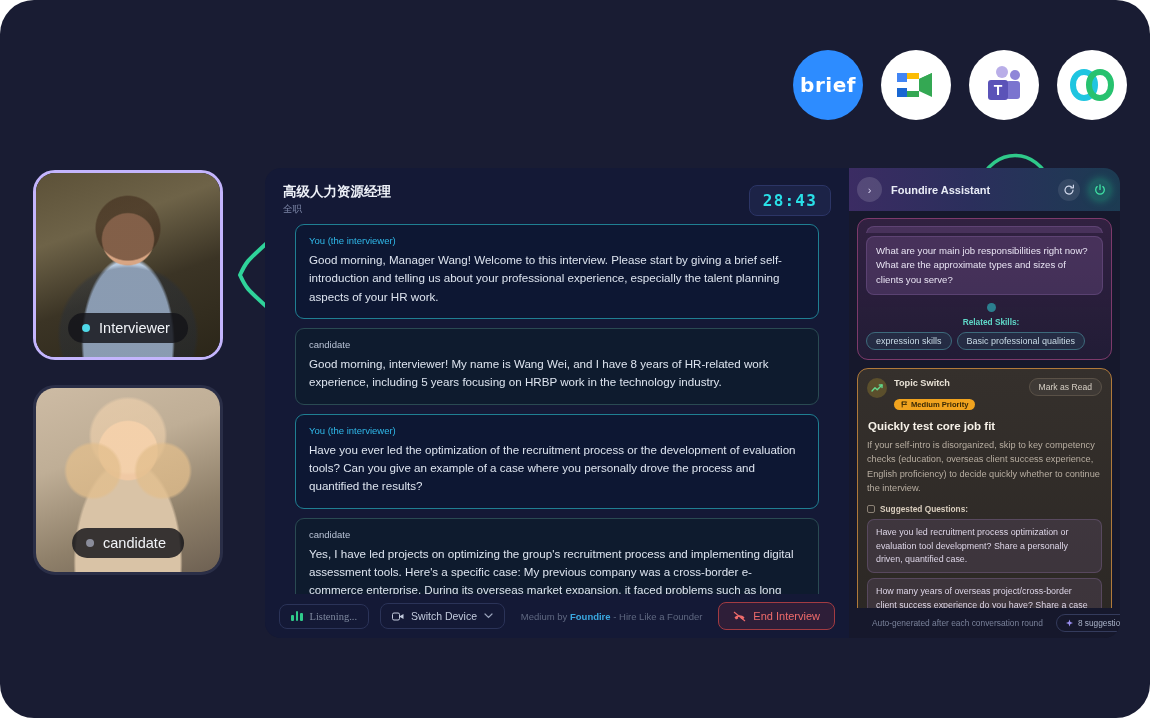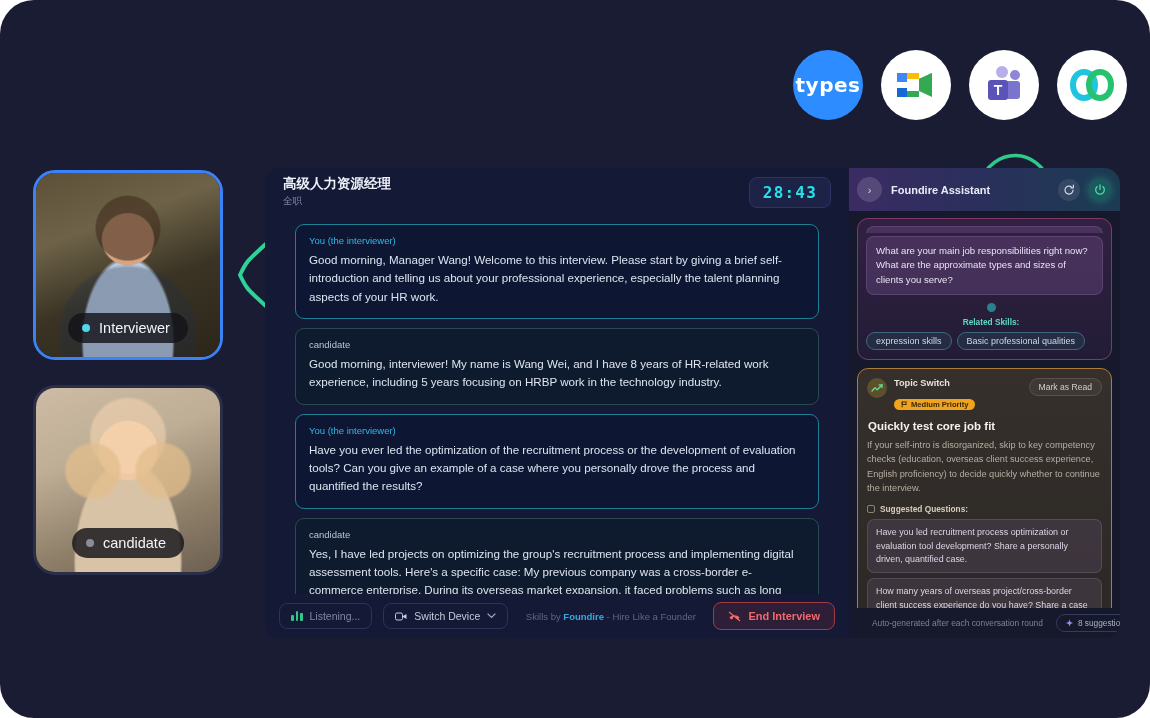--- a/index.html
+++ b/index.html
@@ -42,21 +42,21 @@
     position: absolute; left: 975px; top: 128px;
     width: 80px; height: 58px; pointer-events: none;
   }
 
   
   .vid {
     position: absolute; left: 33px;
     width: 190px; height: 190px;
     border-radius: 22px; overflow: hidden;
   }
-  .vid-interviewer { top: 170px; border: 3px solid #3b82f6; }
+  .vid-interviewer { top: 170px; border: 3px solid #c4b5fd; }
   .vid-candidate  { top: 385px; border: 3px solid #2a2e47; }
   .vid-photo { position: absolute; inset: 0; }
   .ph-a {
     background:
       radial-gradient(circle at 50% 36%, #d8a583 0 17%, rgba(216,165,131,0) 18%),
       radial-gradient(ellipse at 50% 92%, #b9cbe0 0 34%, rgba(185,203,224,0) 36%),
       linear-gradient(160deg,#5c5138 0%, #6e6348 30%, #3b3425 60%, #2b2619 100%);
   }
   .ph-a::after {
     content:""; position:absolute; inset:0;
@@ -99,21 +99,21 @@
   
   .center {
     position: absolute; left: 265px; top: 168px;
     width: 584px; height: 470px;
     background: #141936;
     border-radius: 16px 0 0 16px;
     overflow: hidden;
   }
   .center-head {
     height: 48px; padding: 0 18px;
-    display: flex; align-items: center; justify-content: space-between;
+    display: flex; align-items: flex-end; justify-content: space-between;
   }
   .ch-title { color: #eef1f8; font-size: 13.5px; font-weight: 700; line-height: 1.25; }
   .ch-sub { color: #7d87a8; font-size: 9.5px; margin-top: 2px; }
   .timer {
     background: #1c2347; border: 1px solid #2c3566; border-radius: 8px;
     padding: 5px 13px;
     color: #29e0e8; font-size: 16px; font-weight: 700; letter-spacing: 1.2px;
     font-family: "DejaVu Sans Mono", monospace;
   }
 
@@ -141,32 +141,32 @@
   }
   .pill {
     display: flex; align-items: center; gap: 7px;
     border: 1px solid #2b3358; border-radius: 8px;
     padding: 6px 11px;
     color: #c3cbdd; font-size: 10.5px; white-space: nowrap;
   }
   .bars { display: flex; align-items: flex-end; gap: 2px; height: 10px; }
   .bars i { width: 2.5px; background: #2fc98a; display: block; border-radius: 1px; }
   .bars i:nth-child(1){height:6px;} .bars i:nth-child(2){height:10px;} .bars i:nth-child(3){height:8px;}
-  .listen-text { color: #7f899f; }
+  .listen-text { color: #7f899f; font-family: Liberation Serif, serif; }
   .powered {
     flex: 1; text-align: center;
     color: #5f6881; font-size: 9.5px; white-space: nowrap;
   }
   .powered b { color: #3aa8e0; }
   .end-btn {
     display: flex; align-items: center; gap: 7px;
     background: rgba(226,72,72,.13);
     border: 1px solid #a33b42; border-radius: 8px;
     padding: 7px 14px;
-    color: #ef6b6b; font-size: 11px; font-weight: 700; white-space: nowrap;
+    color: #ef6b6b; font-size: 11px; font-weight: 400; white-space: nowrap;
   }
 
   
   .assistant {
     position: absolute; left: 849px; top: 168px;
     width: 271px; height: 470px;
     background: #16182c;
     border-radius: 0 16px 16px 0;
     overflow: hidden;
   }
@@ -274,21 +274,21 @@
   }
 </style>
 </head>
 <body>
 
 <div class="stage">
   <div class="app-bg"></div>
 
   <div class="app-icons">
     <div class="app-icon ic-zoom">
-      <span class="zt">types</span>
+      <span class="zt">brief</span>
     </div>
     <div class="app-icon ic-white">
       <svg width="46" height="40" viewBox="0 0 46 40">
         <path d="M4 8h22v24H4z" fill="#fff"></path>
         <path d="M4 8h10v9H4z" fill="#4285f4"></path>
         <path d="M4 23h10v9H4z" fill="#1967d2"></path>
         <path d="M14 8h12v6l-12 0z" fill="#fbbc04"></path>
         <path d="M14 26h12v6H14z" fill="#34a853"></path>
         <path d="M26 14l13-6v24l-13-6z" fill="#34a853"></path>
         <path d="M26 14l13-6v8H26z" fill="#34a853"></path>
@@ -376,21 +376,21 @@
         <svg width="12" height="9" viewBox="0 0 12 9">
           <rect x="0.5" y="1" width="7" height="7" rx="1.5" fill="none" stroke="#c3cbdd" stroke-width="1"></rect>
           <path d="M8 4l3.5-2v5L8 5z" fill="#c3cbdd"></path>
         </svg>
         <span>Switch Device</span>
         <svg width="9" height="6" viewBox="0 0 9 6">
           <path d="M1 1l3.5 3.5L8 1" fill="none" stroke="#9aa3bb" stroke-width="1.2" stroke-linecap="round"></path>
         </svg>
       </div>
       <div class="powered">
-        <span>Skills by </span><b>Foundire</b><span> - Hire Like a Founder</span>
+        <span>Medium by </span><b>Foundire</b><span> - Hire Like a Founder</span>
       </div>
       <div class="end-btn">
         <svg width="13" height="11" viewBox="0 0 13 11">
           <path d="M1.5 6.5c2.5-3 7.5-3 10 0l-1.5 2-2.2-1 .2-1.6a6.5 6.5 0 0 0-3 0l.2 1.6-2.2 1z" fill="#ef6b6b"></path>
           <path d="M1 1l11 9" stroke="#ef6b6b" stroke-width="1.1" fill="none"></path>
         </svg>
         <span>End Interview</span>
       </div>
     </div>
   </div>

